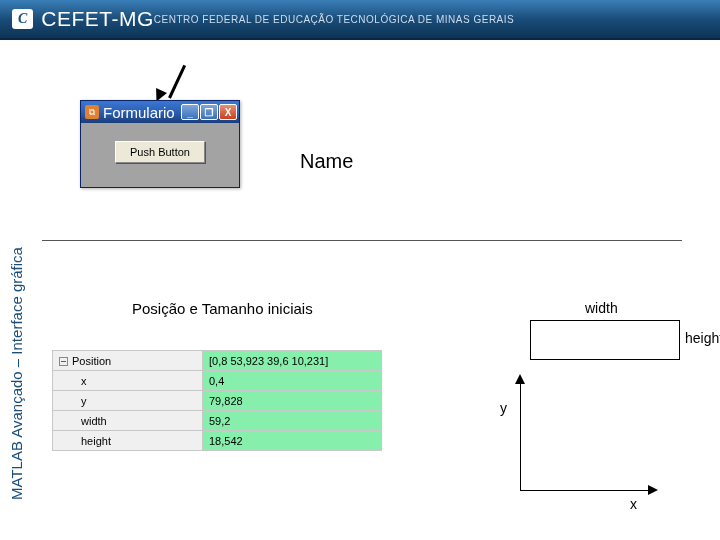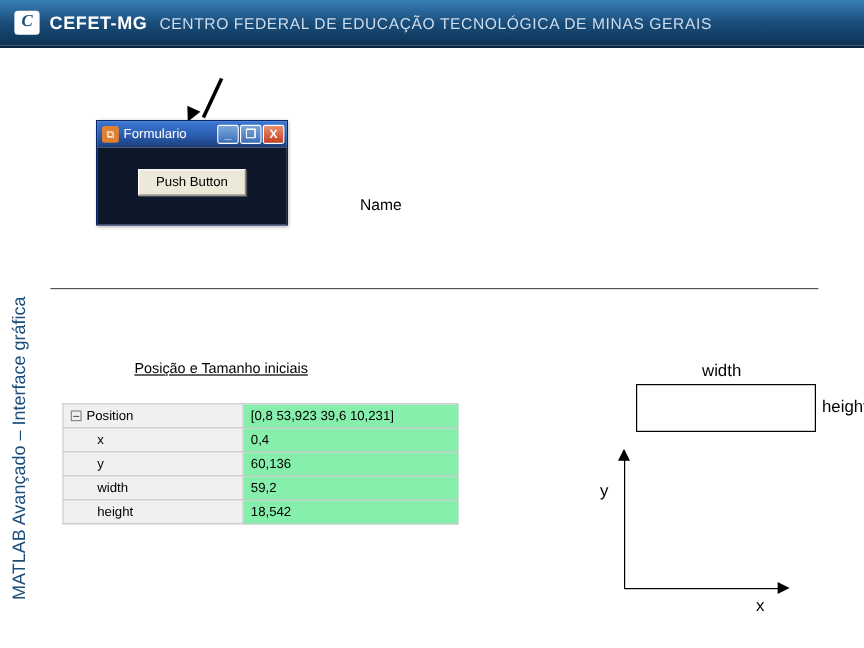--- a/index.html
+++ b/index.html
@@ -1,49 +1,49 @@
 <!DOCTYPE html>
 <html><head>
 <meta charset="utf-8">
 <style>
   * { box-sizing: border-box; margin: 0; padding: 0; }
   body { width: 720px; height: 540px; font-family: Arial, sans-serif; background: #fff; position: relative; overflow: hidden; }
   
   .header { width: 720px; height: 40px; background: linear-gradient(to bottom, #3a7fb8 0%, #1a4d7a 50%, #0d3355 100%); display: flex; align-items: center; padding-left: 12px; color: #fff; border-bottom: 2px solid #0a2540; }
   .header-logo { background: #fff; color: #1a4d7a; font-weight: bold; font-size: 14px; padding: 2px 6px; border-radius: 3px; margin-right: 8px; font-family: 'Times New Roman', serif; font-style: italic; }
-  .header-brand { font-weight: bold; font-size: 15px; letter-spacing: 0.5px; }
-  .header-sub { font-size: 13px; margin-left: 10px; letter-spacing: 0.5px; color: #cde; }
+  .header-brand { font-weight: normal; font-size: 21px; letter-spacing: 0.5px; }
+  .header-sub { font-size: 10px; letter-spacing: 0.5px; color: #cde; }
   
   .sidebar-label { position: absolute; left: 8px; top: 500px; transform: rotate(-90deg); transform-origin: left top; font-size: 15px; color: #1a4d7a; white-space: nowrap; }
   
   .thin-line { position: absolute; left: 42px; top: 240px; width: 640px; height: 1px; background: #555; }
   
   
   .arrow { position: absolute; left: 140px; top: 60px; width: 50px; height: 50px; }
   .arrow-line { position: absolute; left: 28px; top: 2px; width: 3px; height: 36px; background: #000; transform: rotate(25deg); transform-origin: bottom center; }
   .arrow-head { position: absolute; left: 13px; top: 30px; width: 0; height: 0; border-left: 6px solid transparent; border-right: 6px solid transparent; border-top: 12px solid #000; transform: rotate(25deg); }
   
   
   .form-window { position: absolute; left: 80px; top: 100px; width: 160px; background: #ece9d8; border: 1px solid #0a246a; box-shadow: 1px 1px 3px rgba(0,0,0,0.3); }
   .titlebar { height: 22px; background: linear-gradient(to bottom, #3b77d3 0%, #2c5fb3 50%, #1a3e7a 100%); display: flex; align-items: center; padding: 0 2px 0 4px; }
   .titlebar-icon { width: 14px; height: 14px; background: #e08030; border-radius: 2px; margin-right: 4px; display: flex; align-items: center; justify-content: center; font-size: 9px; color: #fff; }
-  .titlebar-text { color: #fff; font-size: 11px; flex: 1; }
+  .titlebar-text { color: #fff; font-size: 15px; flex: 1; }
   .win-btn { width: 18px; height: 16px; margin-left: 1px; border: 1px solid #fff; border-radius: 2px; display: flex; align-items: center; justify-content: center; font-size: 10px; font-weight: bold; }
   .win-min { background: linear-gradient(#7ea8dc,#3a6fb8); color: #fff; }
   .win-max { background: linear-gradient(#7ea8dc,#3a6fb8); color: #fff; }
   .win-close { background: linear-gradient(#e89070,#c84020); color: #fff; }
-  .form-body { padding: 18px 0 24px 0; display: flex; justify-content: center; background: #0f172a; }
+  .form-body { padding: 18px 0 24px 0; display: flex; justify-content: center; background: #a3a3a3; }
   .push-btn { background: #ece9d8; border: 1px solid #888; border-top-color: #fff; border-left-color: #fff; padding: 4px 14px; font-size: 11px; box-shadow: 1px 1px 0 #555; }
   
-  .name-label { position: absolute; left: 300px; top: 163px; font-size: 13px; }
+  .name-label { position: absolute; left: 300px; top: 150px; font-size: 20px; }
   
-  .section-title { position: absolute; left: 112px; top: 300px; font-size: 12px; text-decoration: underline; }
+  .section-title { position: absolute; left: 132px; top: 300px; font-size: 15px; }
   
   
-  .prop-table { position: absolute; left: 52px; top: 336px; width: 330px; font-size: 11px; border-collapse: collapse; }
+  .prop-table { position: absolute; left: 52px; top: 350px; width: 330px; font-size: 11px; border-collapse: collapse; }
   .prop-table td { border: 1px solid #c8c8c8; padding: 3px 6px; height: 20px; background: #86efac; }
   .prop-table .key { width: 150px; background: #f0f0f0; }
   .tree-toggle { display: inline-block; width: 9px; height: 9px; border: 1px solid #888; text-align: center; line-height: 7px; font-size: 9px; margin-right: 4px; vertical-align: middle; }
   
   
   .diag { position: absolute; left: 460px; top: 300px; width: 230px; height: 210px; }
   .rect-box { position: absolute; left: 70px; top: 20px; width: 150px; height: 40px; border: 1px solid #000; background: #fff; }
   .width-lbl { position: absolute; left: 125px; top: 0px; font-size: 14px; }
   .height-lbl { position: absolute; left: 225px; top: 30px; font-size: 14px; }
   .y-axis { position: absolute; left: 60px; top: 80px; width: 1px; height: 110px; background: #000; }
@@ -93,21 +93,21 @@
       <tr>
     <td class="key"><span class="tree-toggle">–</span><span>Position</span></td>
     <td>[0,8 53,923 39,6 10,231]</td>
   </tr>
   <tr>
     <td class="key" style="padding-left:28px;">x</td>
     <td>0,4</td>
   </tr>
   <tr>
     <td class="key" style="padding-left:28px;">y</td>
-    <td>60,136</td>
+    <td>79,828</td>
   </tr>
   <tr>
     <td class="key" style="padding-left:28px;">width</td>
     <td>59,2</td>
   </tr>
   <tr>
     <td class="key" style="padding-left:28px;">height</td>
     <td>18,542</td>
   </tr>
 </tbody>

